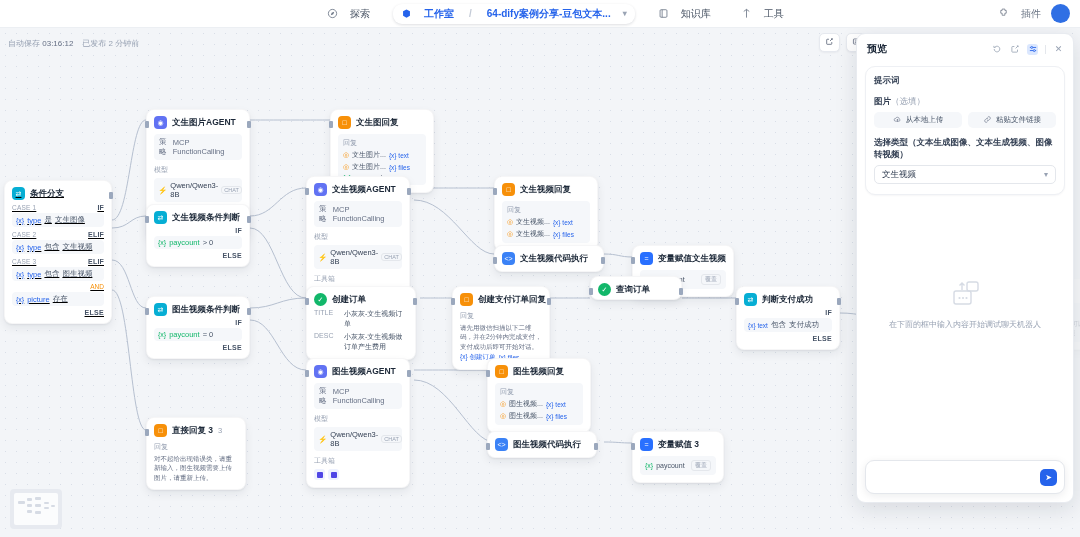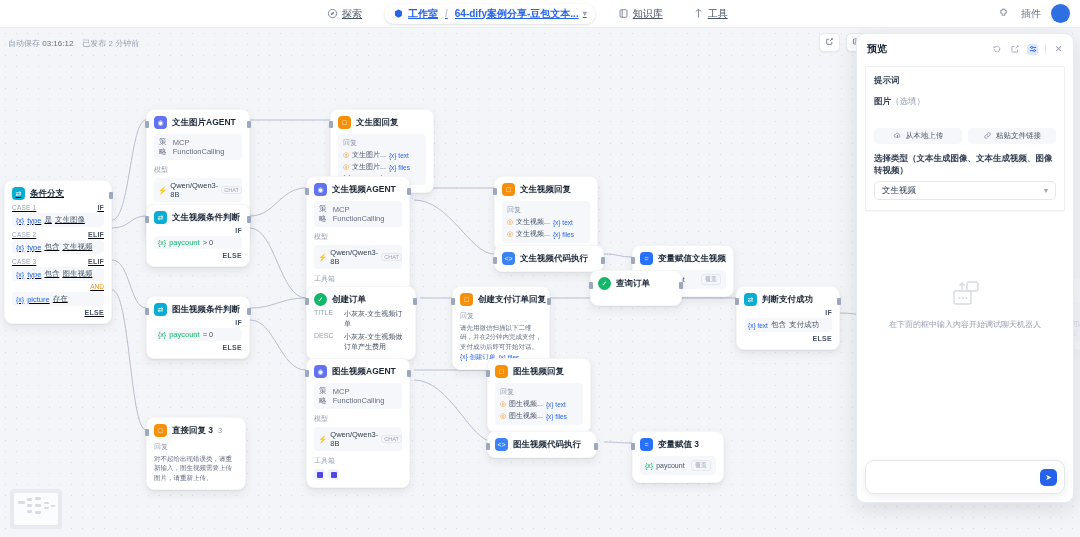--- a/index.html
+++ b/index.html
@@ -14,24 +14,23 @@
   
   .topbar {
     position: absolute; top: 0; left: 0; width: 1080px; height: 28px;
     background: #ffffff; display: flex; align-items: center;
     border-bottom: 1px solid #eceff3; z-index: 40;
   }
   .tb-left { width: 320px; display:flex; align-items:center; }
   .tb-center { flex: 1; display: flex; align-items: center; gap: 16px; }
   .tb-right { display: flex; align-items: center; gap: 10px; padding-right: 10px; }
   .nav-item {
-    display: flex; align-items: center; gap: 4px;
+    display: flex; align-items: center; gap: 12px;
     font-size: 10px; color: #495464; padding: 3px 7px; border-radius: 9px;
     white-space: nowrap;
-    text-decoration: underline;
   }
   .nav-item.active {
     background: #ffffff; color: #2563eb; font-weight: bold;
     box-shadow: 0 1px 3px rgba(16,24,40,.14); padding: 3px 8px;
   }
   .nav-item .ic { width: 11px; height: 11px; display:inline-block; }
   .crumb-sep { color: #c3cad6; margin: 0 3px; font-size: 10px; }
   .crumb-name { color: #2563eb; font-size: 10px; font-weight: bold; max-width: 150px;
     overflow: hidden; text-overflow: ellipsis; white-space: nowrap; }
   .caret { font-size: 8px; color: #9aa4b4; }
@@ -155,27 +154,27 @@
   }
   .pv-head { display: flex; align-items: center; justify-content: space-between;
     padding: 8px 9px 4px 10px; }
   .pv-title { font-size: 10px; font-weight: bold; color: #1d2939; }
   .pv-actions { display: flex; align-items: center; gap: 7px; }
   .pv-ic { font-size: 9px; color: #98a2b3; width: 11px; height: 11px; display:flex;
     align-items:center; justify-content:center; }
   .pv-ic.on { background: #dbe7fe; color:#2563eb; border-radius: 3px; }
   .pv-divider { width: 1px; height: 9px; background: #e4e7ec; }
   .pv-body { padding: 6px 8px; }
-  .pv-card { background: #ffffff; border: 1px solid #eef0f4; border-radius: 1px;
+  .pv-card { background: #ffffff; border: 1px solid #eef0f4; border-radius: 10px;
     padding: 8px 8px 10px; box-shadow: 0 1px 2px rgba(16,24,40,.04); }
   .pv-label { font-size: 8.5px; color: #344054; font-weight: bold; }
   .pv-label .opt { color: #98a2b3; font-weight: normal; }
   .pv-input { margin-top: 4px; background: #f5f7fa; border-radius: 5px; height: 17px;
     display: flex; align-items: center; padding: 0 7px; font-size: 8px; color: #475467; }
-  .pv-twin { display: flex; gap: 6px; margin-top: 20px; }
+  .pv-twin { display: flex; gap: 6px; margin-top: 4px; }
   .pv-upload { flex: 1; height: 16px; background: #f5f7fa; border-radius: 5px;
     display: flex; align-items: center; justify-content: center; gap: 4px;
     font-size: 7.5px; color: #475467; }
   .pv-select { margin-top: 4px; height: 19px; border: 1px solid #e4e7ec; border-radius: 5px;
     display: flex; align-items: center; justify-content: space-between; padding: 0 7px;
     font-size: 8.5px; color: #344054; }
   .pv-blank { flex: 1; }
   .pv-empty { position: absolute; left: 0; right: 0; top: 245px; text-align: center; }
   .pv-empty-txt { font-size: 8px; color: #98a2b3; margin-top: 6px; }
 
@@ -569,21 +568,21 @@
         <span class="node-title">创建支付订单回复</span>
       </div>
       <div class="sect-label">回复</div>
       <div class="para">请先用微信扫描以下二维码，并在2分钟内完成支付，支付成功后即可开始对话。</div>
       <div class="var-row">
         <span class="var-type">{x} 创建订单</span>
         <span class="var-type">{x} files</span>
       </div>
     </div>
 
-    <div class="node" style="left:590px; top:242px; width:92px; padding-bottom:15px;">
+    <div class="node" style="left:590px; top:248px; width:92px; padding-bottom:3px;">
       <span class="port l"></span>
       <span class="port r"></span>
       <div class="node-head">
         <span class="node-ico" style="background:#12b76a; border-radius:50%;">✓</span>
         <span class="node-title">查询订单</span>
       </div>
     </div>
 
     <div class="node" style="left:736px; top:258px; width:104px;">
       <span class="port l"></span>

